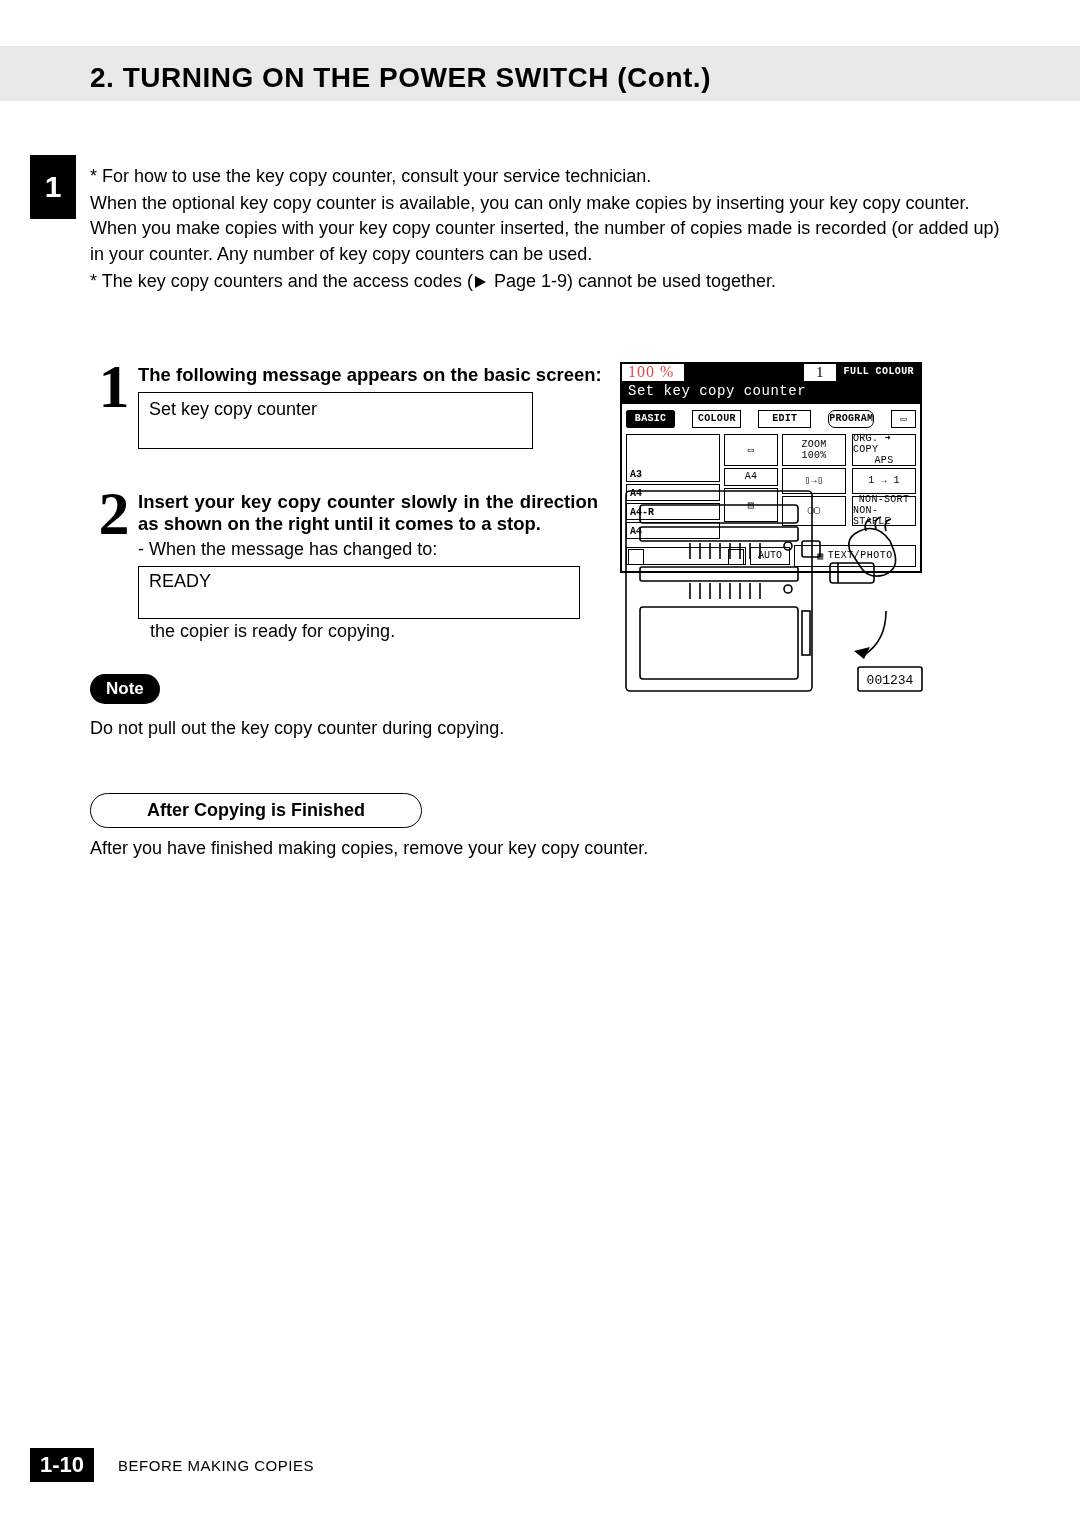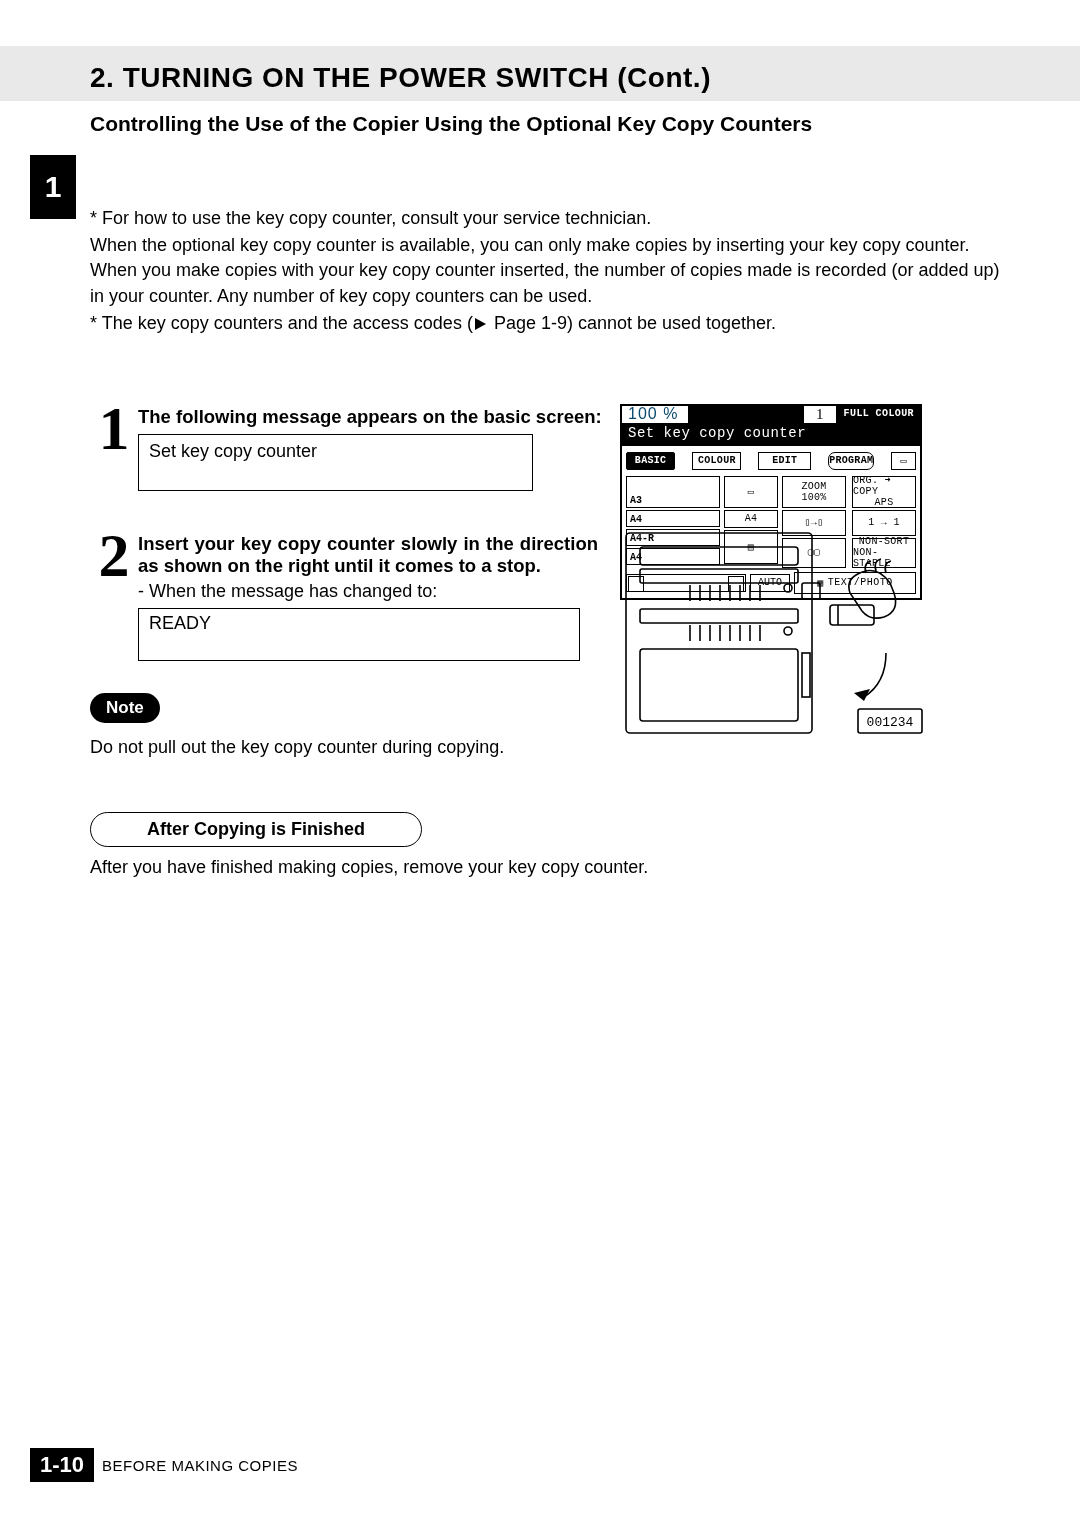--- a/index.html
+++ b/index.html
@@ -13,36 +13,36 @@
   .intro-block p { margin-bottom: 2px; }
   .arrow-icon { display: inline-block; width: 0; height: 0; border-top: 6px solid transparent; border-bottom: 6px solid transparent; border-left: 11px solid #000; margin: 0 3px 0 2px; vertical-align: middle; }
   .step-block { margin-left: 60px; margin-top: 68px; display: flex; align-items: flex-start; position: relative; }
   .step-num { font-family: "Times New Roman", Times, serif; font-weight: bold; font-size: 62px; line-height: 0.8; width: 48px; text-align: center; }
   .step-body { flex: 1; padding-top: 2px; }
   .step-heading { font-weight: bold; font-size: 18.5px; text-align: justify; }
   .message-box { border: 1.2px solid #000; margin-top: 6px; padding: 6px 10px 28px 10px; font-size: 18px; max-width: 395px; }
   .step1-right { position: absolute; left: 530px; top: 0; width: 310px; }
   .lcd { border: 2px solid #000; width: 302px; background: #fff; font-family: "Courier New", monospace; }
   .lcd-top { background: #000; color: #fff; display: flex; align-items: stretch; height: 19px; font-size: 13px; }
-  .lcd-top .pct { background: #fff; color: #0c4a6e; border: 2px solid #000; border-top: none; border-left: none; padding: 0 10px 0 6px; font-family: Liberation Sans, sans-serif; font-size: 16px; letter-spacing: 1px; display: flex; align-items: center; }
+  .lcd-top .pct { background: #fff; color: #ef4444; border: 2px solid #000; border-top: none; border-left: none; padding: 0 10px 0 6px; font-family: Liberation Serif, serif; font-size: 16px; letter-spacing: 1px; display: flex; align-items: center; }
   .lcd-top .cnt { margin-left: auto; background: #fff; color: #000; border: 2px solid #000; border-top: none; padding: 0 12px; font-size: 15px; display: flex; align-items: center; font-family: "Times New Roman", serif; }
   .lcd-top .fc { color: #fff; font-weight: bold; font-size: 10px; padding: 2px 6px 0 6px; letter-spacing: 0.4px; }
   .lcd-msg { background: #000; color: #fff; font-size: 14px; padding: 0 6px 3px 6px; letter-spacing: 0.5px; }
   .lcd-panel { border-top: 2px solid #000; padding: 6px 4px 4px 4px; }
   .tabrow { display: flex; gap: 17px; margin-bottom: 6px; }
   .tabrow .tb { border: 1.5px solid #000; height: 18px; font-size: 10px; font-weight: bold; display: flex; align-items: center; justify-content: center; letter-spacing: 0.3px; }
   .tb.basic { width: 56px; background: #000; color: #fff; border-radius: 2px; }
   .tb.colour { width: 56px; }
   .tb.edit { width: 60px; }
   .tb.program { width: 52px; border-radius: 7px; }
   .tb.help { width: 28px; }
   .gridrow { display: flex; gap: 4px; }
   .cell { border: 1.5px solid #000; font-size: 10px; display: flex; align-items: center; justify-content: center; letter-spacing: 0.3px; }
   .tray-col { width: 94px; }
-  .tray { border: 1.5px solid #000; height: 32px; margin-bottom: 2px; position: relative; }
+  .tray { border: 1.5px solid #000; height: 48px; margin-bottom: 2px; position: relative; }
   .tray .lb { position: absolute; left: 3px; bottom: 1px; font-size: 10px; font-weight: bold; }
   .tray.sm { height: 17px; }
   .mid-col { width: 54px; display: flex; flex-direction: column; gap: 2px; }
   .mid-col .cell { height: 32px; }
   .right-col { flex: 1; display: flex; flex-direction: column; gap: 2px; }
   .right-col .rrow { display: flex; gap: 6px; height: 32px; }
   .right-col .rrow .cell { flex: 1; flex-direction: column; line-height: 1.1; }
   .bottomrow { display: flex; gap: 4px; margin-top: 4px; align-items: center; }
   .bottomrow .slider { border: 1.5px solid #000; height: 18px; width: 120px; position: relative; }
   .bottomrow .slider::before, .bottomrow .slider::after { content: ""; position: absolute; top: 1px; width: 14px; height: 14px; border: 1.5px solid #000; }
@@ -60,31 +60,30 @@
 
   .copier-svg { stroke: #000; stroke-width: 1.6; fill: none; }
 
   .note-pill { display: inline-block; background: #000; color: #fff; border-radius: 999px; padding: 5px 16px; font-size: 17px; font-weight: bold; margin-top: 32px; margin-left: 60px; }
   .note-text { margin-left: 60px; font-size: 18px; margin-top: 14px; }
 
   .after-cap { margin-left: 60px; margin-top: 54px; }
   .after-cap .capsule { display: inline-block; border: 1.5px solid #000; border-radius: 18px; padding: 6px 56px; font-weight: bold; font-size: 18px; text-align: center; }
   .after-text { margin-left: 60px; font-size: 18px; margin-top: 10px; }
 
-  .footer { position: absolute; left: 30px; bottom: 44px; display: flex; align-items: center; gap: 8px; }
+  .footer { position: absolute; left: 30px; bottom: 44px; display: flex; align-items: center; gap: 24px; }
   .footer .pg { background: #000; color: #fff; font-weight: bold; font-size: 22px; padding: 4px 10px; }
   .footer .cap { font-size: 15px; letter-spacing: 0.5px; }
 </style>
 </head>
 <body>
 
 <div class="page-wrap">
   <div class="tab-band"></div>
   <div class="section-title">2. TURNING ON THE POWER SWITCH (Cont.)</div>
-  <div class="subsection-title">Controlling the Use of the Copier Using the Optional Key Copy Counters</div>
   <div class="chapter-tab">1</div>
 
   <div class="intro-block">
     <p>* For how to use the key copy counter, consult your service technician.</p>
     <p>When the optional key copy counter is available, you can only make copies by inserting your key copy counter. When you make copies with your key copy counter inserted, the number of copies made is recorded (or added up) in your counter. Any number of key copy counters can be used.</p>
     <p>
       <span>* The key copy counters and the access codes (</span><span class="arrow-icon"></span><span> Page 1-9) cannot be used together.</span>
     </p>
   </div>
 
@@ -169,20 +168,21 @@
     </div>
   </div>
 
   
   <div class="step-block step2">
     <div class="step-num">2</div>
     <div class="step-body">
       <div class="step-heading">Insert your key copy counter slowly in the direction as shown on the right until it comes to a stop.</div>
       <div class="dash-line">- When the message has changed to:</div>
       <div class="message-box">READY</div>
+      <div class="after-msg">the copier is ready for copying.</div>
     </div>
 
     <div class="step2-right">
       <svg class="copier-svg" width="310" height="225" viewBox="0 0 310 225">
         <rect x="6" y="10" width="186" height="200" rx="4"></rect>
         <rect x="20" y="24" width="158" height="18" rx="3"></rect>
         <rect x="20" y="46" width="158" height="14" rx="2"></rect>
         <line x1="70" y1="62" x2="70" y2="78"></line>
           <line x1="80" y1="62" x2="80" y2="78"></line>
           <line x1="90" y1="62" x2="90" y2="78"></line>

